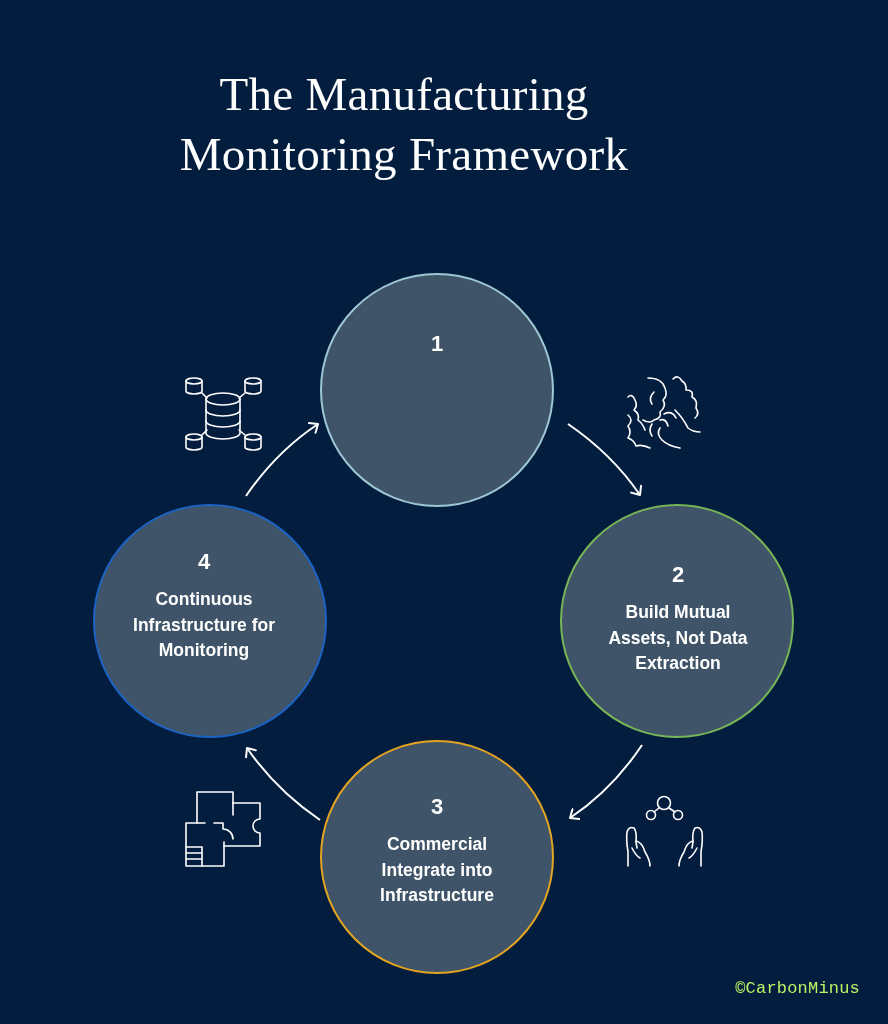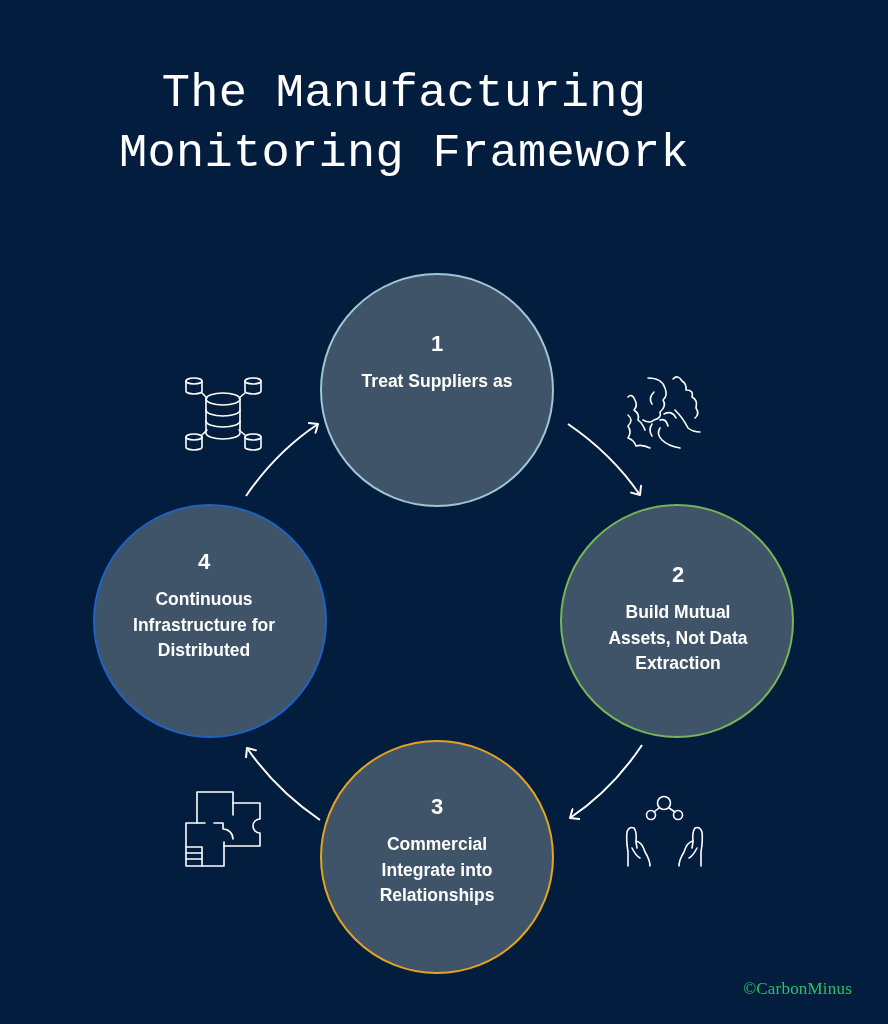--- a/index.html
+++ b/index.html
@@ -1,23 +1,23 @@
 <!DOCTYPE html>
 <html><head>
 <meta charset="utf-8">
 <style>
   html,body{margin:0;padding:0;}
   body{width:888px;height:1024px;background:#031d3f;position:relative;overflow:hidden;font-family:"Liberation Sans",sans-serif;}
-  .title{position:absolute;left:0;top:64px;width:808px;text-align:center;color:#ffffff;font-family:Liberation Mono, monospace;font-size:47px;line-height:60px;font-weight:normal;letter-spacing:0.3px;}
+  .title{position:absolute;left:0;top:64px;width:808px;text-align:center;color:#ffffff;font-family:Liberation Serif, serif;font-size:47px;line-height:60px;font-weight:normal;letter-spacing:0.3px;}
   .title div{white-space:nowrap;}
   svg.canvas{position:absolute;left:0;top:0;}
   .circle-text{position:absolute;width:200px;text-align:center;color:#ffffff;font-weight:bold;}
   .circle-num{font-size:22px;line-height:26px;margin-bottom:12px;}
   .circle-label{font-size:17.5px;line-height:25.5px;}
-  .footer{position:absolute;right:36px;top:979px;color:#22c55e;font-size:17px;font-family:Liberation Serif, serif;letter-spacing:0.2px;}
+  .footer{position:absolute;right:28px;top:979px;color:#bef264;font-size:17px;font-family:Liberation Mono, monospace;letter-spacing:0.2px;}
 </style>
 </head>
 <body>
 
 <div class="title">
   <div>The Manufacturing</div>
   <div>Monitoring Framework</div>
 </div>
 
 <svg class="canvas" width="888" height="1024" viewBox="0 0 888 1024">
@@ -96,44 +96,43 @@
     <path d="M224,846 V842"></path>
     <path d="M186,847 H202 V866"></path>
     <path d="M186,853 H202"></path>
     <path d="M186,859 H202"></path>
   </g>
 </svg>
 
 <div class="circle-text" style="left:337px;top:331px;">
   <div class="circle-num">1</div>
   <div class="circle-label">
-    <div>Treat Suppliers as</div>
   </div>
 </div>
 
 <div class="circle-text" style="left:578px;top:562px;">
   <div class="circle-num">2</div>
   <div class="circle-label">
     <div>Build Mutual</div>
     <div>Assets, Not Data</div>
     <div>Extraction</div>
   </div>
 </div>
 
 <div class="circle-text" style="left:337px;top:794px;">
   <div class="circle-num">3</div>
   <div class="circle-label">
     <div>Commercial</div>
     <div>Integrate into</div>
-    <div>Relationships</div>
+    <div>Infrastructure</div>
   </div>
 </div>
 
 <div class="circle-text" style="left:104px;top:549px;">
   <div class="circle-num">4</div>
   <div class="circle-label">
     <div>Continuous</div>
     <div>Infrastructure for</div>
-    <div>Distributed</div>
+    <div>Monitoring</div>
   </div>
 </div>
 
 <div class="footer">©CarbonMinus</div>
 
 </body></html>

